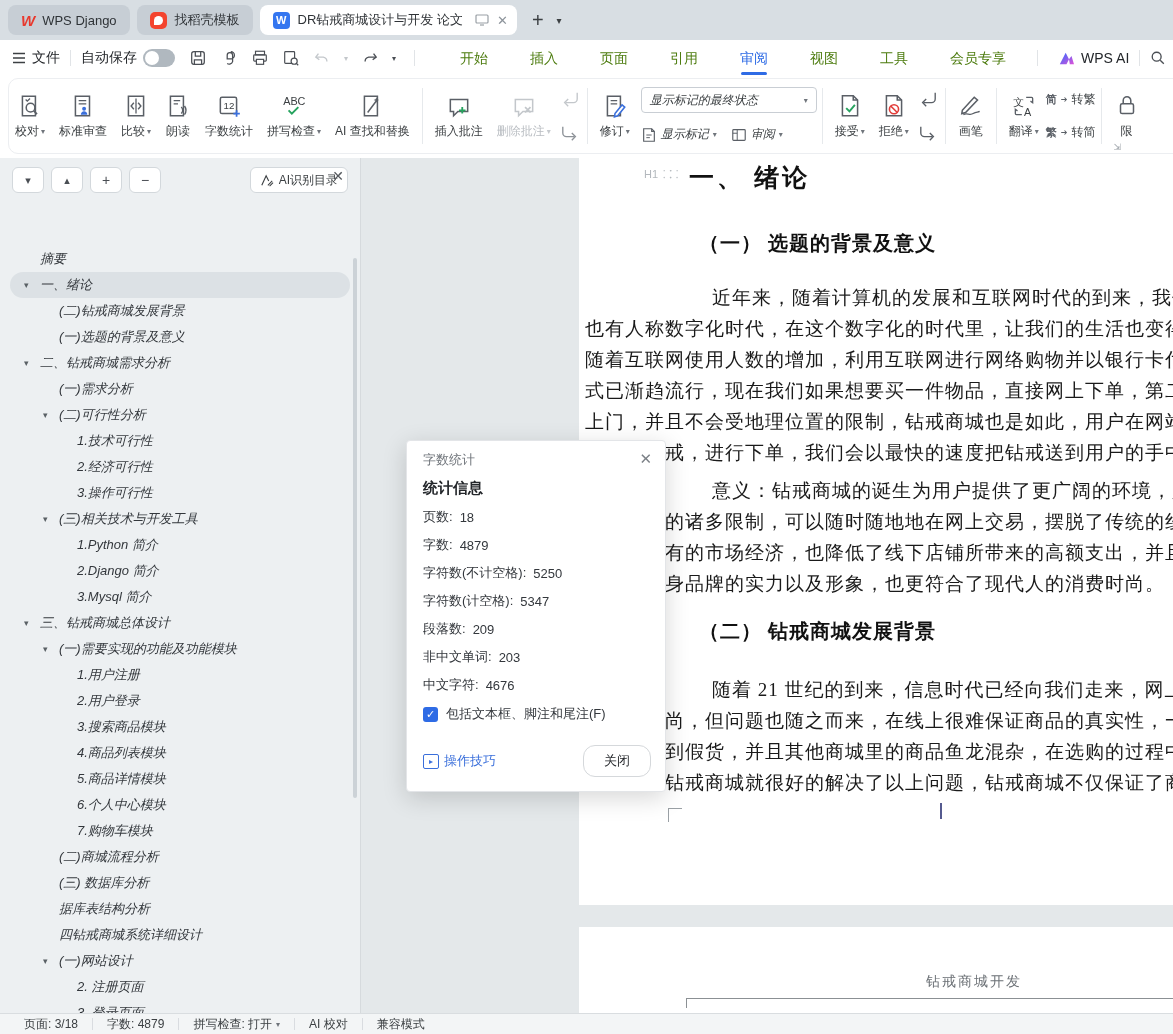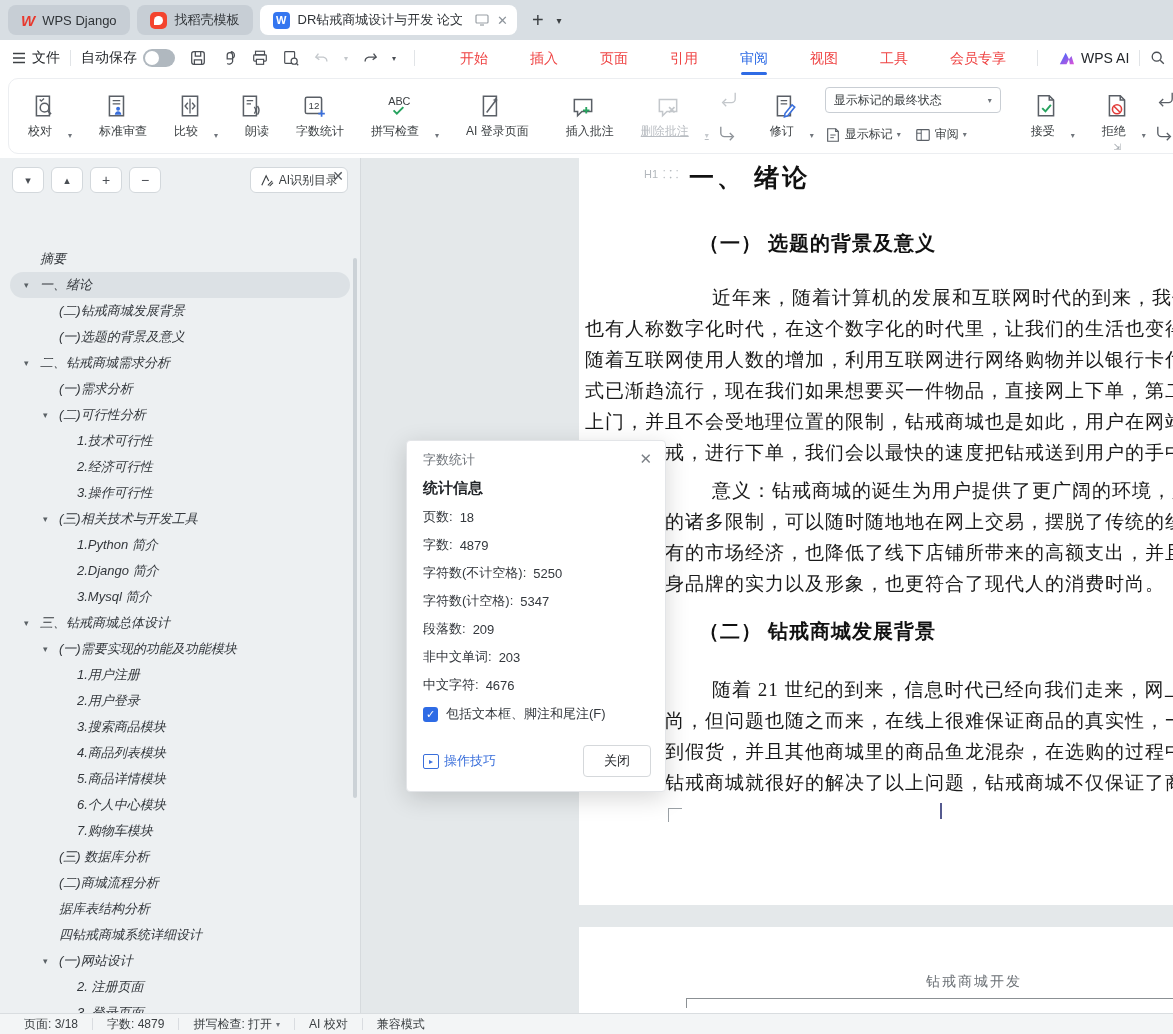--- a/index.html
+++ b/index.html
@@ -19,36 +19,36 @@
   .tchev{font-size:10px;color:#3c4043;margin-left:6px;}
   
   .menubar{height:36px;background:#fff;display:flex;align-items:center;padding-left:12px;font-size:14px;}
   .mb-file{display:flex;align-items:center;gap:6px;color:#24272b;}
   .mb-sep{width:1px;height:16px;background:#e1e4e7;margin:0 10px;}
   .autosave{display:flex;align-items:center;gap:6px;color:#24272b;}
   .toggle{width:32px;height:18px;border-radius:9px;background:#b0b8bf;position:relative;}
   .toggle::after{content:"";position:absolute;left:2px;top:2px;width:14px;height:14px;border-radius:50%;background:#fff;}
   .qicons{display:flex;align-items:center;gap:13px;margin:0 8px 0 14px;}
   .mtabs{display:flex;align-items:center;margin-left:14px;}
-  .mtab{padding:0 21px;color:#ef4444;position:relative;line-height:36px;}
+  .mtab{padding:0 21px;color:#4d7c0f;position:relative;line-height:36px;}
   .mtab[data-active="true"]{color:#2e6be5;}
   .mtab[data-active="true"]::after{content:"";position:absolute;left:50%;transform:translateX(-50%);bottom:1px;width:26px;height:3px;border-radius:2px;background:#2e6be5;}
   .wpsai{display:flex;align-items:center;gap:6px;margin-left:10px;color:#24272b;}
   
   .ribbon{height:82px;background:#fff;position:relative;border-bottom:1px solid #e0e3e6;}
   .ribbon-card{position:absolute;left:8px;top:2px;width:1400px;height:74px;border:1px solid #eceef1;border-radius:10px;pointer-events:none;}
   .ribbon-inner{position:absolute;left:8px;top:4px;right:0;height:72px;display:flex;align-items:center;}
   .rbtn{display:flex;flex-direction:column;align-items:center;justify-content:center;gap:4px;padding:0 7px;font-size:12px;color:#3c4043;white-space:nowrap;}
-  .rbtn .lab{display:flex;align-items:flex-end;gap:16px;margin-left:13px;}
+  .rbtn .lab{display:flex;align-items:center;gap:2px;}
   .crt{font-size:8px;color:#70757c;}
   .vsep{width:1px;height:56px;background:#e6e9ec;margin:0 5px;}
-  .dis{color:#b9bdc2;text-decoration:underline;}
+  .dis{color:#b9bdc2;}
   .dis .crt{color:#c6cace;}
   .cnav{display:flex;flex-direction:column;justify-content:space-between;height:52px;padding:2px 2px;}
-  .rev-col{display:flex;flex-direction:column;justify-content:space-between;height:56px;padding:1px 0 3px 4px;}
+  .rev-col{display:flex;flex-direction:column;justify-content:space-between;height:56px;padding:1px 0 3px 4px;font-style:italic;}
   .dropdown{width:158px;height:24px;border:1px solid #c9ced4;border-radius:4px;display:flex;align-items:center;justify-content:space-between;padding:0 8px;font-size:12px;color:#3c4043;background:#fff;}
   .rev-row{display:flex;align-items:center;gap:14px;font-size:12px;color:#3c4043;}
   .rev-item{display:flex;align-items:center;gap:4px;}
   .stack2{display:flex;flex-direction:column;justify-content:space-between;height:50px;font-size:12px;color:#3c4043;}
   .stack2 .srow{display:flex;align-items:center;gap:4px;}
   .zh-ic{font-size:11px;color:#5a5f66;font-weight:bold;}
   .expander{position:absolute;right:52px;bottom:6px;font-size:9px;color:#9aa0a6;}
   
   .main{position:absolute;top:158px;left:0;right:0;bottom:20px;display:flex;overflow:hidden;}
   .sidebar{width:360px;background:#edf0f2;border-right:1px solid #d6dadd;position:relative;flex:none;overflow:hidden;}
@@ -95,21 +95,21 @@
   .wc-x{position:absolute;right:13px;top:9px;font-size:15px;color:#7c8187;}
   .wc-section{position:absolute;left:16px;top:38px;font-size:15px;font-weight:bold;color:#24272b;}
   .wc-rows{position:absolute;left:16px;top:62px;}
   .wc-row{height:28px;display:flex;align-items:center;font-size:13px;color:#33373c;}
   .wc-value{margin-left:7px;}
   .wc-check{position:absolute;left:16px;top:264px;display:flex;align-items:center;gap:8px;font-size:13px;color:#33373c;}
   .cbox{width:15px;height:15px;border-radius:3px;background:#2e6be5;color:#fff;font-size:11px;display:flex;align-items:center;justify-content:center;}
   .wc-footer{position:absolute;left:16px;right:14px;bottom:14px;display:flex;align-items:center;justify-content:space-between;}
   .tips{display:flex;align-items:center;gap:5px;color:#3a6fdb;font-size:13px;}
   .tipbox{width:14px;height:13px;border:1px solid #3a6fdb;border-radius:2px;font-size:8px;display:flex;align-items:center;justify-content:center;}
-  .closebtn{width:66px;height:30px;background:#fff;border:1px solid #d5d8db;border-radius:4px;font-size:13px;color:#24272b;display:flex;align-items:center;justify-content:center;margin-left:16px;}
+  .closebtn{width:66px;height:30px;background:#fff;border:1px solid #d5d8db;border-radius:12px;font-size:13px;color:#24272b;display:flex;align-items:center;justify-content:center;margin-left:16px;}
   
   .statusbar{position:absolute;left:0;right:0;bottom:0;height:20px;background:#f3f5f6;border-top:1px solid #d9dde0;display:flex;align-items:center;font-size:12px;color:#3c4043;padding-left:10px;}
   .st-item{padding:0 14px;display:flex;align-items:center;gap:4px;}
   .st-sep{width:1px;height:12px;background:#d9dce0;}
 </style>
 </head>
 <body>
 
 <div class="tabbar">
   <div class="ttab">
@@ -282,21 +282,21 @@
           <span class="crt">▾</span>
         </span>
     </div>
     <div class="rbtn">
       <svg width="26" height="26" viewBox="0 0 24 24">
           <path d="M5 3h12v18H5z" fill="none" stroke="#5a5f66" stroke-width="1.4"></path>
           <path d="M8 18L17 6" stroke="#5a5f66" stroke-width="1.4"></path>
           <path d="M16 4l.7 1.8L18.5 6.5l-1.8.7L16 9l-.7-1.8L13.5 6.5l1.8-.7z" fill="#5a5f66"></path>
         </svg>
       <span class="lab">
-          <span>AI 登录页面</span>
+          <span>AI 查找和替换</span>
         </span>
     </div>
     <span class="vsep"></span>
     <div class="rbtn">
       <svg width="26" height="26" viewBox="0 0 24 24">
           <path d="M4 6h16v11h-9l-4 4v-4H4z" fill="none" stroke="#5a5f66" stroke-width="1.4"></path>
           <path d="M15 13v6M12 16h6" stroke="#27a35f" stroke-width="1.7"></path>
         </svg>
       <span class="lab">
           <span>插入批注</span>
@@ -571,26 +571,26 @@
           <span>6.个人中心模块</span>
         </div>
 
         <div class="toc-row" data-level="2">
           <span class="toc-arrow">▾</span>
           <span>7.购物车模块</span>
         </div>
 
         <div class="toc-row" data-level="1">
           <span class="toc-arrow">▾</span>
+          <span>(二)商城流程分析</span>
+        </div>
+
+        <div class="toc-row" data-level="1">
+          <span class="toc-arrow">▾</span>
           <span>(三) 数据库分析</span>
-        </div>
-
-        <div class="toc-row" data-level="1">
-          <span class="toc-arrow">▾</span>
-          <span>(二)商城流程分析</span>
         </div>
 
         <div class="toc-row" data-level="1">
           <span class="toc-arrow">▾</span>
           <span>据库表结构分析</span>
         </div>
 
         <div class="toc-row" data-level="1">
           <span class="toc-arrow">▾</span>
           <span>四钻戒商城系统详细设计</span>

